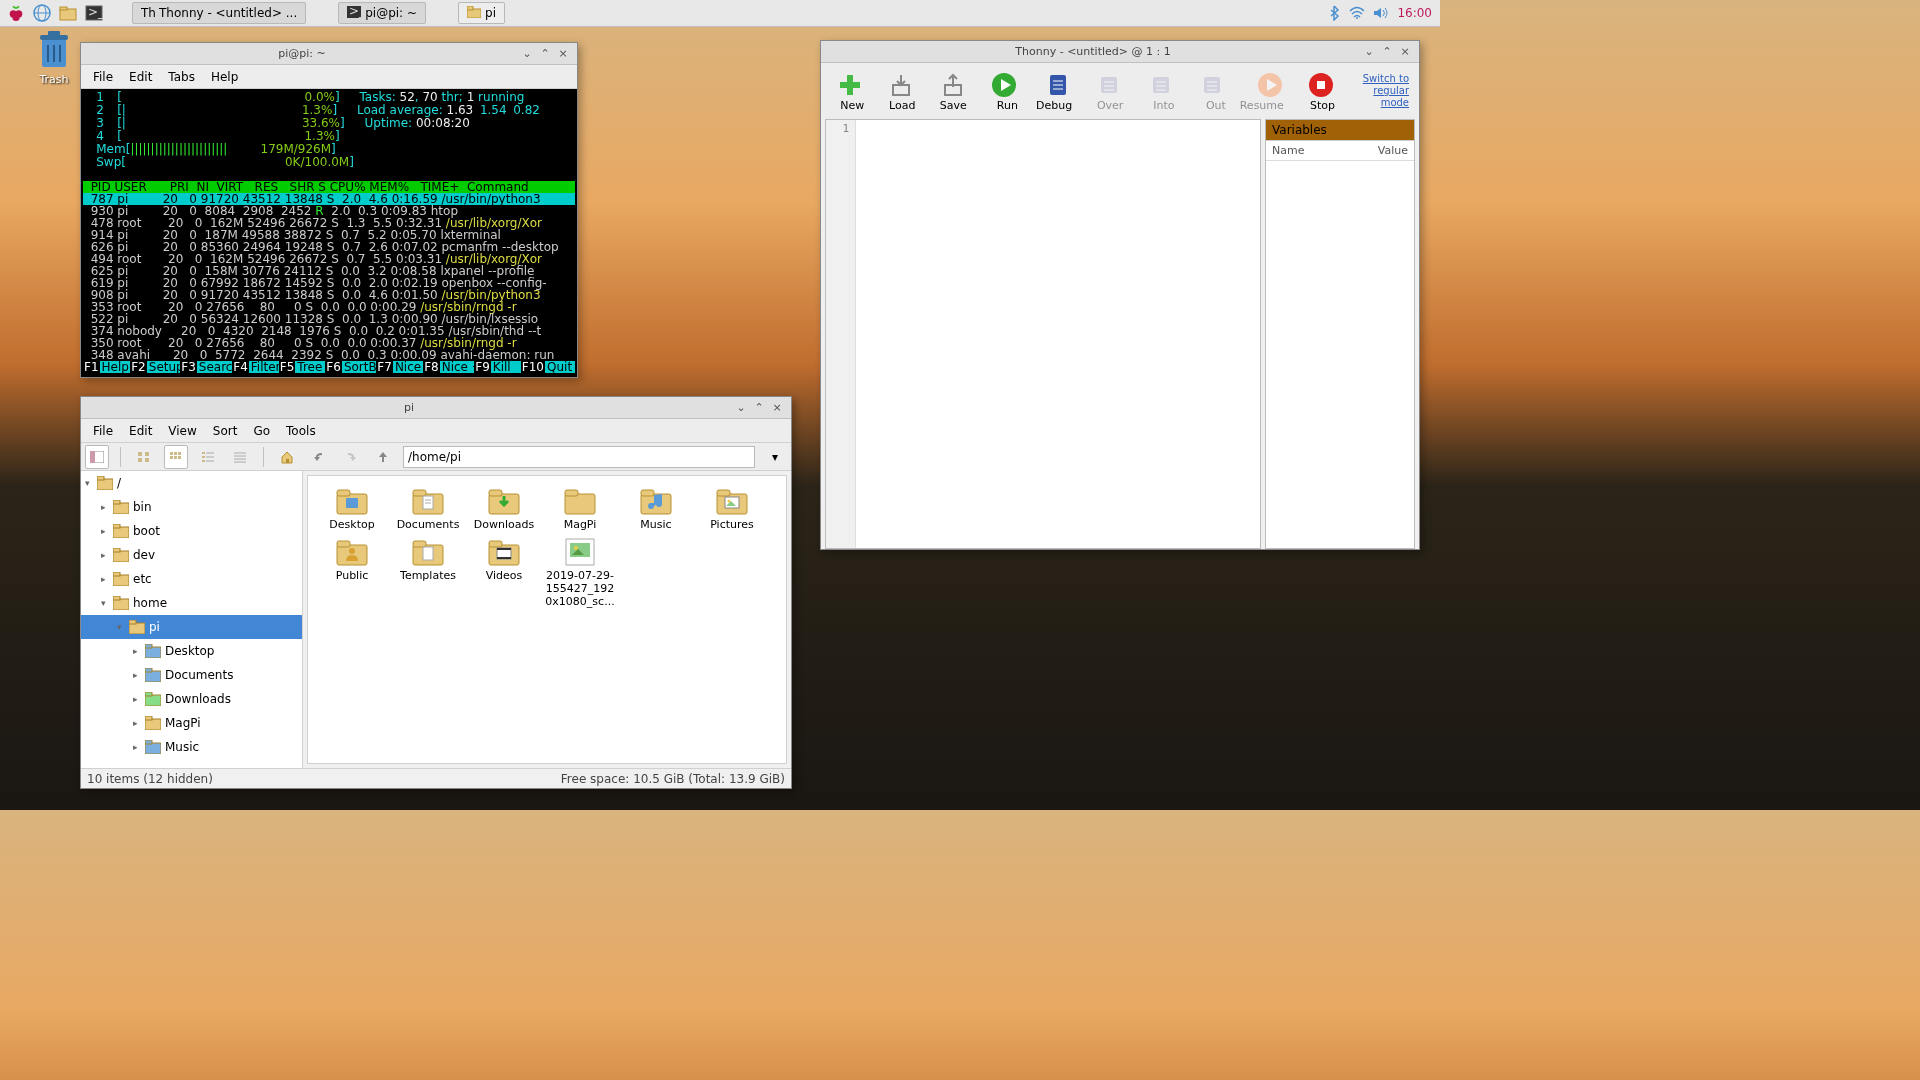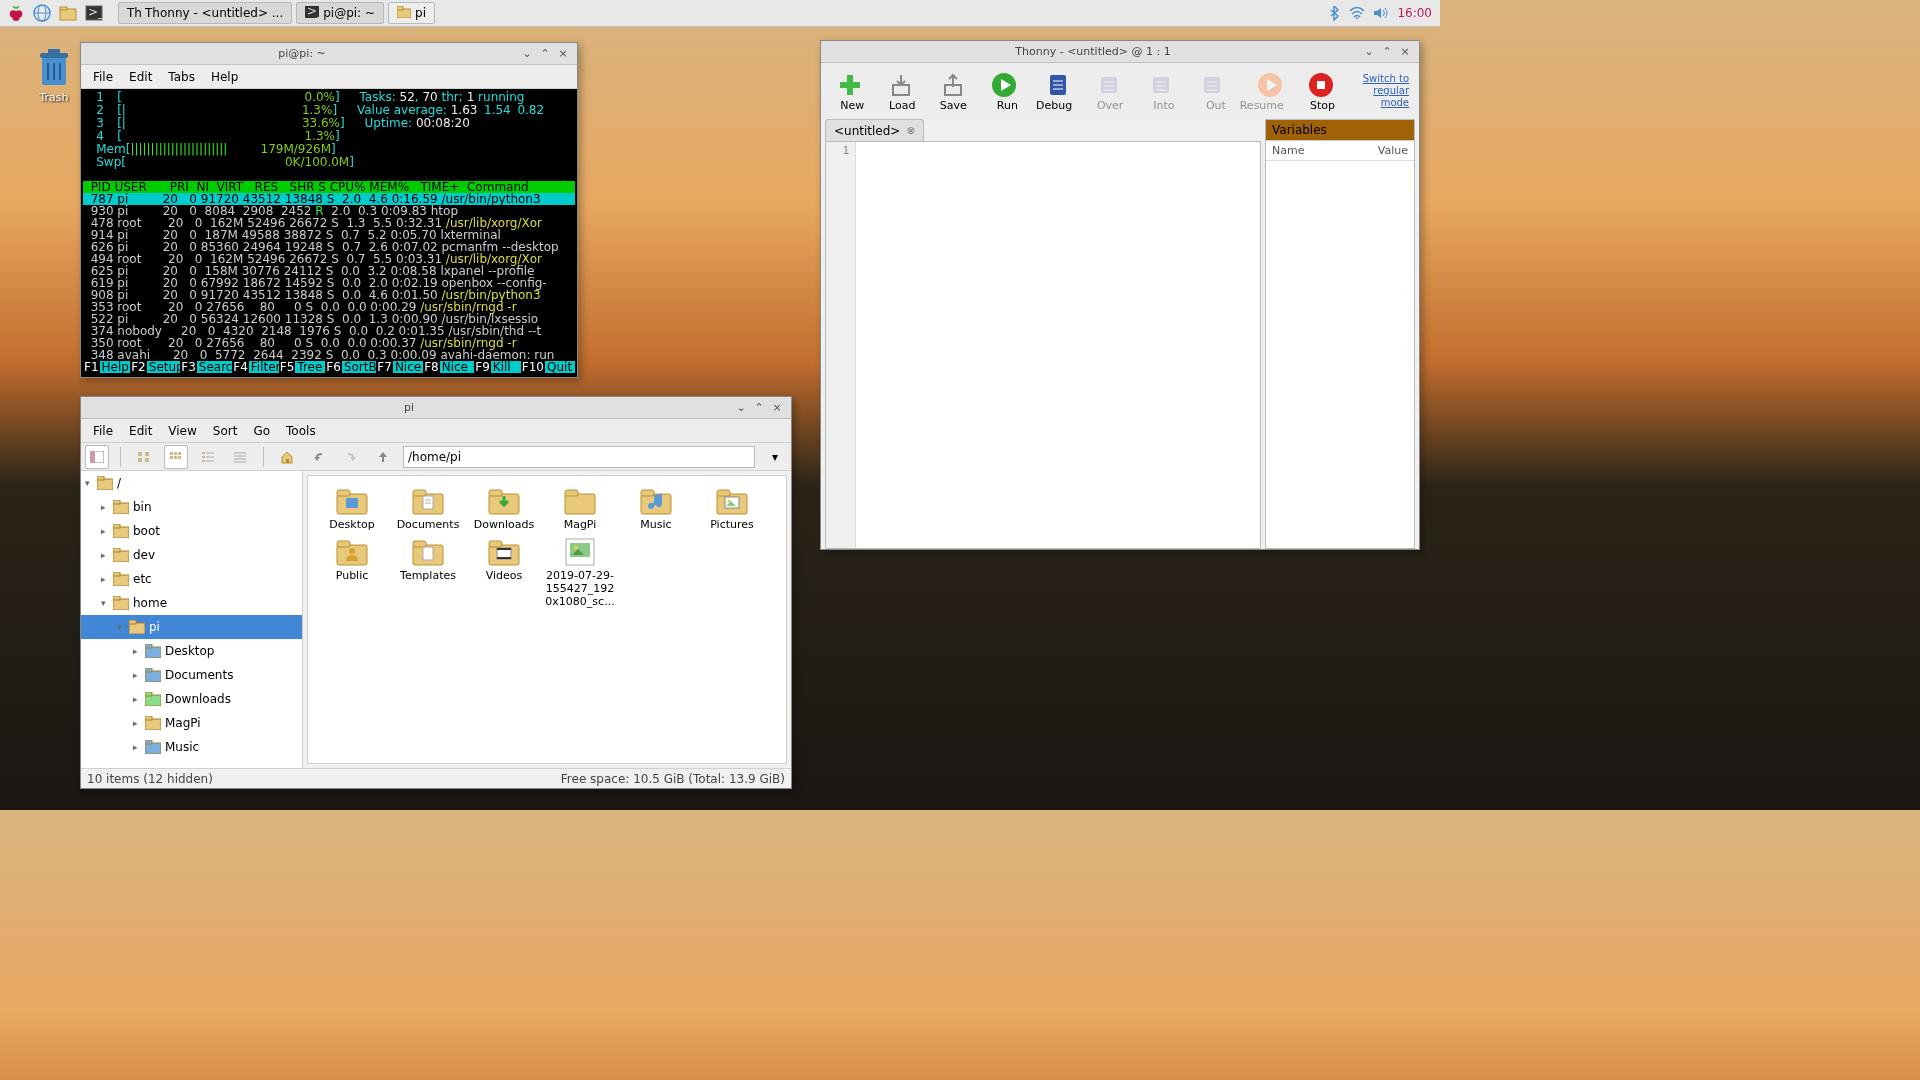--- a/index.html
+++ b/index.html
@@ -1,23 +1,23 @@
 <!DOCTYPE html>
 <html><head>
 <meta charset="utf-8">
 <style>
 *{box-sizing:border-box;margin:0;padding:0;font-family:"DejaVu Sans",Arial,sans-serif;font-size:12px}
 body{width:1440px;height:810px;overflow:hidden;background:linear-gradient(to bottom,#d9b47f 0%,#e8a862 25%,#c06d2e 45%,#2b2418 60%,#1a1612 100%);position:relative}
 .taskbar{position:absolute;top:0;left:0;right:0;height:27px;background:#e8e8e8;display:flex;align-items:center;padding:0 4px;border-bottom:1px solid #c0c0c0}
 .tb-icon{width:24px;height:24px;display:flex;align-items:center;justify-content:center;margin-right:2px;cursor:pointer}
-.tb-app{display:flex;align-items:center;height:22px;padding:0 8px;margin:0 2px;background:#d8d8d8;border:1px solid #b8b8b8;border-radius:2px;cursor:pointer;white-space:nowrap}
+.tb-app{display:flex;align-items:center;height:22px;padding:0 8px;margin:0 16px;background:#d8d8d8;border:1px solid #b8b8b8;border-radius:2px;cursor:pointer;white-space:nowrap}
 .tb-app-icon{width:14px;height:14px;margin-right:4px}
 .tb-spacer{flex:1}
 .tb-tray{display:flex;align-items:center;gap:8px;padding-right:4px}
-.desktop-icon{position:absolute;top:43px;left:30px;text-align:center;cursor:pointer}
+.desktop-icon{position:absolute;top:25px;left:30px;text-align:center;cursor:pointer}
 .desktop-icon .ico{width:48px;height:48px;margin:0 auto}
 .desktop-icon .lab{color:#fff;text-shadow:1px 1px 2px #000;font-size:11px}
 .window{position:absolute;background:#f0f0f0;border:1px solid #888;box-shadow:3px 3px 8px rgba(0,0,0,.3)}
 .win-title{height:22px;background:#e0e0e0;display:flex;align-items:center;padding:0 6px;border-bottom:1px solid #c0c0c0}
 .win-title .txt{flex:1;text-align:center;font-size:11px;color:#444}
 .win-btn{width:16px;height:16px;display:flex;align-items:center;justify-content:center;margin-left:2px;cursor:pointer;font-size:11px;color:#555}
 .menubar{height:24px;display:flex;align-items:center;padding:0 4px;background:#ededed;border-bottom:1px solid #d0d0d0}
 .menubar .mi{padding:3px 8px;cursor:pointer}
 .term-body{background:#000;font-family:"DejaVu Sans Mono",monospace;font-size:11px;line-height:12px;color:#ccc;padding:2px;height:288px;white-space:pre;overflow:hidden}
 .c-cyan{color:#2dd}
@@ -166,21 +166,21 @@
     <span class="win-btn">⌃</span>
     <span class="win-btn">×</span>
   </div>
   <div class="menubar" id="term-menu">
       <div class="mi">File</div>
       <div class="mi">Edit</div>
       <div class="mi">Tabs</div>
       <div class="mi">Help</div>
     </div>
   <div class="term-body" id="term-body">  <span class="c-cyan">1</span>  <span class="c-cyan">[</span>                           <span class="c-grey"> 0.0%</span><span class="c-cyan">]</span>   <span class="c-cyan">Tasks: </span><span class="c-wht">52</span><span class="c-cyan">, </span><span class="c-wht">70</span><span class="c-cyan"> thr; </span><span class="c-wht">1</span><span class="c-cyan"> running</span>
-  <span class="c-cyan">2</span>  <span class="c-cyan">[|</span>                          <span class="c-grey"> 1.3%</span><span class="c-cyan">]</span>   <span class="c-cyan">Value average: </span><span class="c-wht">1.63</span> <span class="c-cyan">1.54</span> <span class="c-cyan">0.82</span>
+  <span class="c-cyan">2</span>  <span class="c-cyan">[|</span>                          <span class="c-grey"> 1.3%</span><span class="c-cyan">]</span>   <span class="c-cyan">Load average: </span><span class="c-wht">1.63</span> <span class="c-cyan">1.54</span> <span class="c-cyan">0.82</span>
   <span class="c-cyan">3</span>  <span class="c-cyan">[|</span>                          <span class="c-grey"> 33.6%</span><span class="c-cyan">]</span>   <span class="c-cyan">Uptime: </span><span class="c-wht">00:08:20</span>
   <span class="c-cyan">4</span>  <span class="c-cyan">[</span>                           <span class="c-grey"> 1.3%</span><span class="c-cyan">]</span>
   <span class="c-cyan">Mem</span><span class="c-cyan">[</span><span class="c-green">||||||||||||||||||||||||</span>     <span class="c-grey">179M/926M</span><span class="c-cyan">]</span>
   <span class="c-cyan">Swp</span><span class="c-cyan">[</span>                        <span class="c-grey">0K/100.0M</span><span class="c-cyan">]</span>
 
 <div class="bar-green">  PID USER      PRI  NI  VIRT   RES   SHR S CPU% MEM%   TIME+  Command                    </div><div class="bar-cyan">  787 pi         20   0 91720 43512 13848 <span class="">S</span>  2.0  4.6 0:16.59 <span class="">/usr/bin/python3</span></div><div>  930 pi         20   0  8084  2908  2452 <span class="c-green">R</span>  2.0  0.3 0:09.83 <span class="">htop</span></div><div>  478 root       20   0  162M 52496 26672 <span class="">S</span>  1.3  5.5 0:32.31 <span class="c-ylw">/usr/lib/xorg/Xor</span></div><div>  914 pi         20   0  187M 49588 38872 <span class="">S</span>  0.7  5.2 0:05.70 <span class="">lxterminal</span></div><div>  626 pi         20   0 85360 24964 19248 <span class="">S</span>  0.7  2.6 0:07.02 <span class="">pcmanfm --desktop</span></div><div>  494 root       20   0  162M 52496 26672 <span class="">S</span>  0.7  5.5 0:03.31 <span class="c-ylw">/usr/lib/xorg/Xor</span></div><div>  625 pi         20   0  158M 30776 24112 <span class="">S</span>  0.0  3.2 0:08.58 <span class="">lxpanel --profile</span></div><div>  619 pi         20   0 67992 18672 14592 <span class="">S</span>  0.0  2.0 0:02.19 <span class="">openbox --config-</span></div><div>  908 pi         20   0 91720 43512 13848 <span class="">S</span>  0.0  4.6 0:01.50 <span class="c-ylw">/usr/bin/python3</span></div><div>  353 root       20   0 27656    80     0 <span class="">S</span>  0.0  0.0 0:00.29 <span class="c-ylw">/usr/sbin/rngd -r</span></div><div>  522 pi         20   0 56324 12600 11328 <span class="">S</span>  0.0  1.3 0:00.90 <span class="">/usr/bin/lxsessio</span></div><div>  374 nobody     20   0  4320  2148  1976 <span class="">S</span>  0.0  0.2 0:01.35 <span class="">/usr/sbin/thd --t</span></div><div>  350 root       20   0 27656    80     0 <span class="">S</span>  0.0  0.0 0:00.37 <span class="c-ylw">/usr/sbin/rngd -r</span></div><div>  348 avahi      20   0  5772  2644  2392 <span class="">S</span>  0.0  0.3 0:00.09 <span class="">avahi-daemon: run</span></div><div class="fkey-bar"><span class="k">F1</span><span class="lab">Help  </span><span class="k">F2</span><span class="lab">Setup </span><span class="k">F3</span><span class="lab">Search</span><span class="k">F4</span><span class="lab">Filter</span><span class="k">F5</span><span class="lab">Tree  </span><span class="k">F6</span><span class="lab">SortBy</span><span class="k">F7</span><span class="lab">Nice -</span><span class="k">F8</span><span class="lab">Nice +</span><span class="k">F9</span><span class="lab">Kill  </span><span class="k">F10</span><span class="lab">Quit  </span></div></div>
 </div>
 
 <div class="window" style="top:396px;left:80px;width:712px">
   <div class="win-title">
@@ -608,26 +608,20 @@
             <circle cx="14" cy="14" r="12" fill="#d22"></circle>
             <rect x="10" y="10" width="8" height="8" fill="#fff"></rect>
           </svg>
         </div>
         <div class="lab">Stop</div>
       </div>
       <div class="th-link">Switch to<br>regular mode</div>
     </div>
   <div class="th-body">
     <div class="th-editor">
-      <div class="th-tabs">
-          <div class="th-tab">
-            <span>&lt;untitled&gt;</span>
-            <span class="x">⊗</span>
-          </div>
-        </div>
       <div class="th-code">
         <div class="th-gutter">1</div>
         <div style="flex:1"></div>
       </div>
     </div>
     <div class="th-vars">
       <div class="th-vars-head">Variables</div>
       <div class="th-vars-cols">
           <div>Name</div>
           <div style="text-align:right">Value</div>

